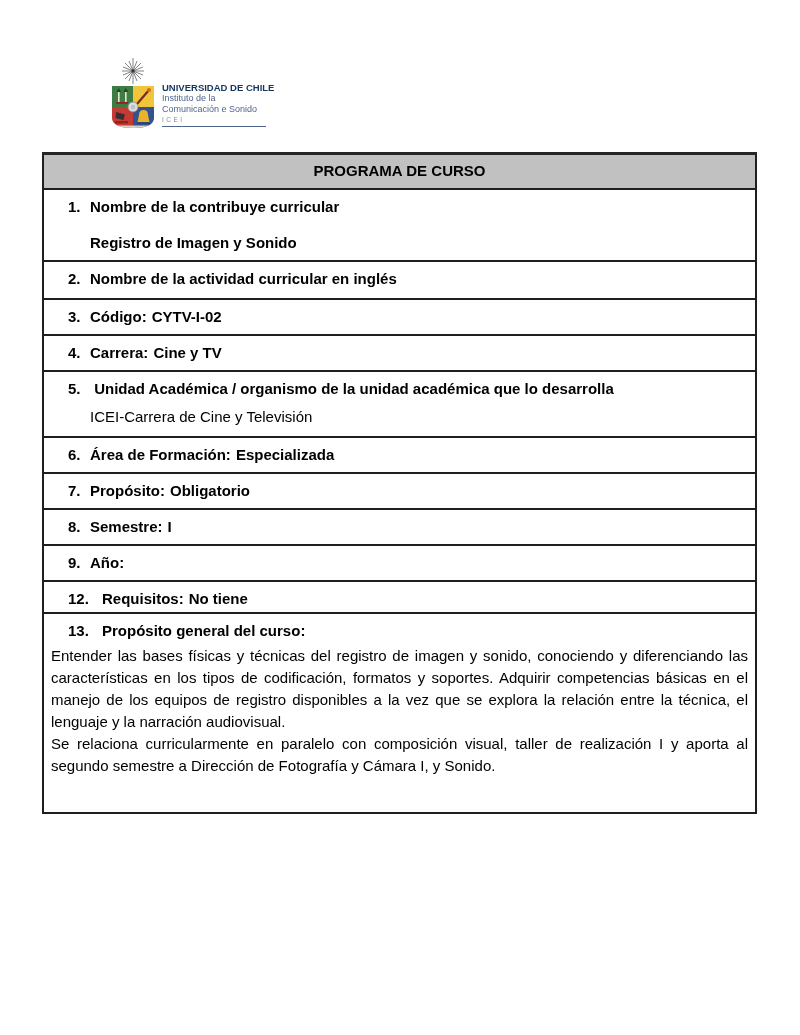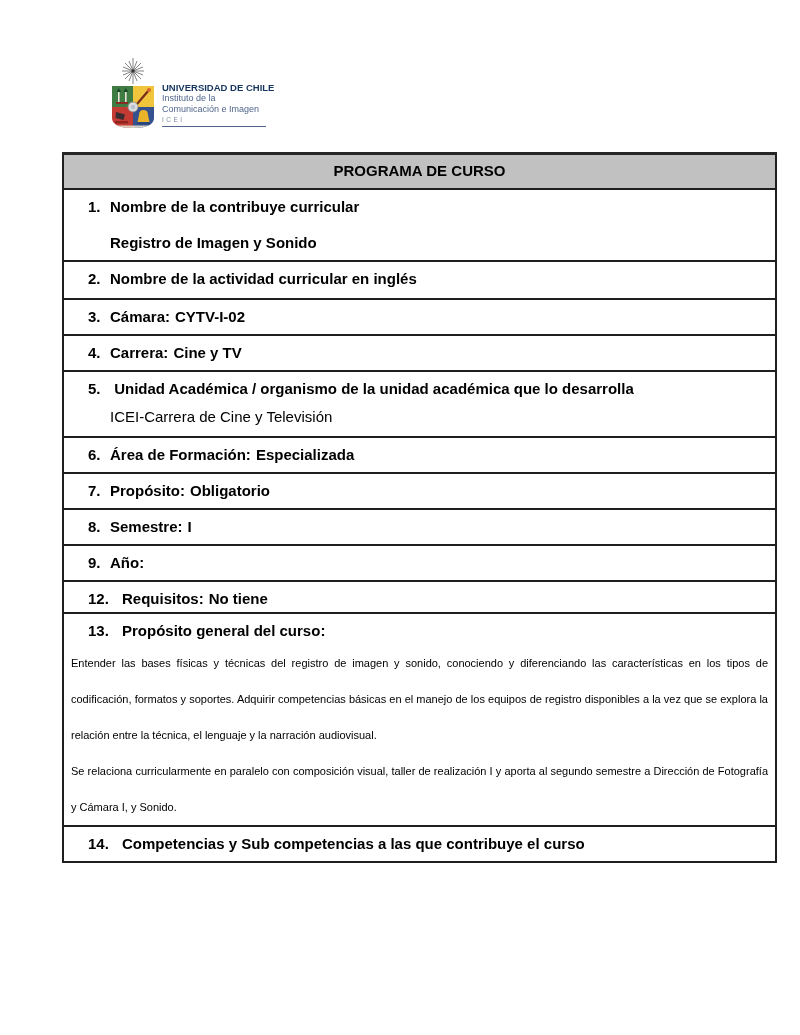--- a/index.html
+++ b/index.html
@@ -17,21 +17,21 @@
   .logo-shield { width:46px; height:72px; flex:0 0 46px; }
   .logo-text { margin-left:6px; padding-top:24px; width:108px; }
   .logo-org  { font-size:9.5px; font-weight:bold; color:#16355f; white-space:nowrap; line-height:11px; }
   .logo-inst { font-size:9px; color:#51658c; white-space:nowrap; line-height:11px; }
   .logo-acr  { font-size:6.5px; color:#7d8aa5; letter-spacing:2.5px; line-height:9px;
                border-bottom:1px solid #51658c; padding-bottom:2px; width:104px; }
 
   
   table.course {
     position:absolute; top:152px; left:42px;
-    width:713px; border-collapse:collapse; table-layout:fixed;margin-left:20px;
+    width:713px; border-collapse:collapse; table-layout:fixed;
   }
   table.course td {
     border:2px solid #1f1f1f;
     vertical-align:top;
     padding:0;
     font-size:15px;
     line-height:20px;
   }
   tr.hdr td {
     background:#c1c1c1;
@@ -47,21 +47,21 @@
   .num  { font-weight:bold; flex:0 0 22px; }
   .num-ten  { flex:0 0 27px; margin-left:-5px; }
   .num-wide { flex:0 0 34px; }
   .lbl  { font-weight:bold; white-space:pre-wrap; }
   .val  { font-weight:bold; margin-left:5px; white-space:pre-wrap; }
   .value-line { padding:16px 10px 0 46px; font-weight:bold; }
   .value-line.normal { font-weight:normal; padding-top:8px; }
   .cell-plain { padding:7px 8px 0 10px; white-space:pre-wrap; }
 
   .paras { padding:4px 7px 0 7px; text-align:justify; }
-  .paras p { margin:0; font-size:11px; line-height:36px; }
+  .paras p { margin:0; font-size:15px; line-height:22px; }
 </style>
 </head>
 <body>
 
 <div class="page">
 
   <div class="logo">
     <svg class="logo-shield" viewBox="0 0 46 72">
 
       <g stroke="#4d4d4d" stroke-width="0.7">
@@ -104,21 +104,21 @@
 
         <rect x="2" y="67.5" width="42" height="2.5" fill="#d8d2c4"></rect>
 
         <circle cx="23" cy="49" r="5" fill="#dddddd" stroke="#8a8a8a" stroke-width="0.8"></circle>
         <circle cx="23" cy="49" r="2.3" fill="#b9c2cf"></circle>
       </g>
     </svg>
     <div class="logo-text">
       <div class="logo-org">UNIVERSIDAD DE CHILE</div>
       <div class="logo-inst">Instituto de la</div>
-      <div class="logo-inst">Comunicación e Imagen</div>
+      <div class="logo-inst">Comunicación e Sonido</div>
       <div class="logo-acr">ICEI</div>
     </div>
   </div>
 
   <table class="course">
     <colgroup>
         <col style="width:256px">
         <col style="width:209px">
         <col style="width:248px">
       </colgroup>
@@ -144,21 +144,21 @@
           <span class="num">2.</span>
           <span class="lbl">Nombre de la actividad curricular en inglés</span>
         </div>
       </td>
     </tr>
 
     <tr class="rh36">
       <td colspan="3">
         <div class="item">
           <span class="num">3.</span>
-          <span class="lbl">Cámara:</span>
+          <span class="lbl">Código:</span>
           <span class="val">CYTV-I-02</span>
         </div>
       </td>
     </tr>
 
     <tr class="rh36">
       <td colspan="3">
         <div class="item">
           <span class="num">4.</span>
           <span class="lbl">Carrera:</span>
@@ -235,24 +235,16 @@
           <span class="num num-wide">13.</span>
           <span class="lbl">Propósito general del curso:</span>
         </div>
         <div class="paras">
           <p>Entender las bases físicas y técnicas del  registro de imagen y sonido, conociendo y diferenciando las características en los tipos de codificación, formatos y soportes. Adquirir competencias básicas en el manejo de los equipos de registro disponibles a la vez que se explora la relación entre la técnica, el lenguaje  y la narración audiovisual.</p>
           <p>Se relaciona curricularmente en paralelo con  composición visual, taller de realización I  y aporta al segundo semestre a Dirección de Fotografía y Cámara I,  y Sonido.</p>
         </div>
       </td>
     </tr>
 
-    <tr class="rh36">
-      <td colspan="3">
-        <div class="item">
-          <span class="num num-wide">14.</span>
-          <span class="lbl">Competencias y Sub competencias a las que contribuye el curso</span>
-        </div>
-      </td>
-    </tr>
   </tbody>
     </table>
 
 </div>
 
 </body></html>

